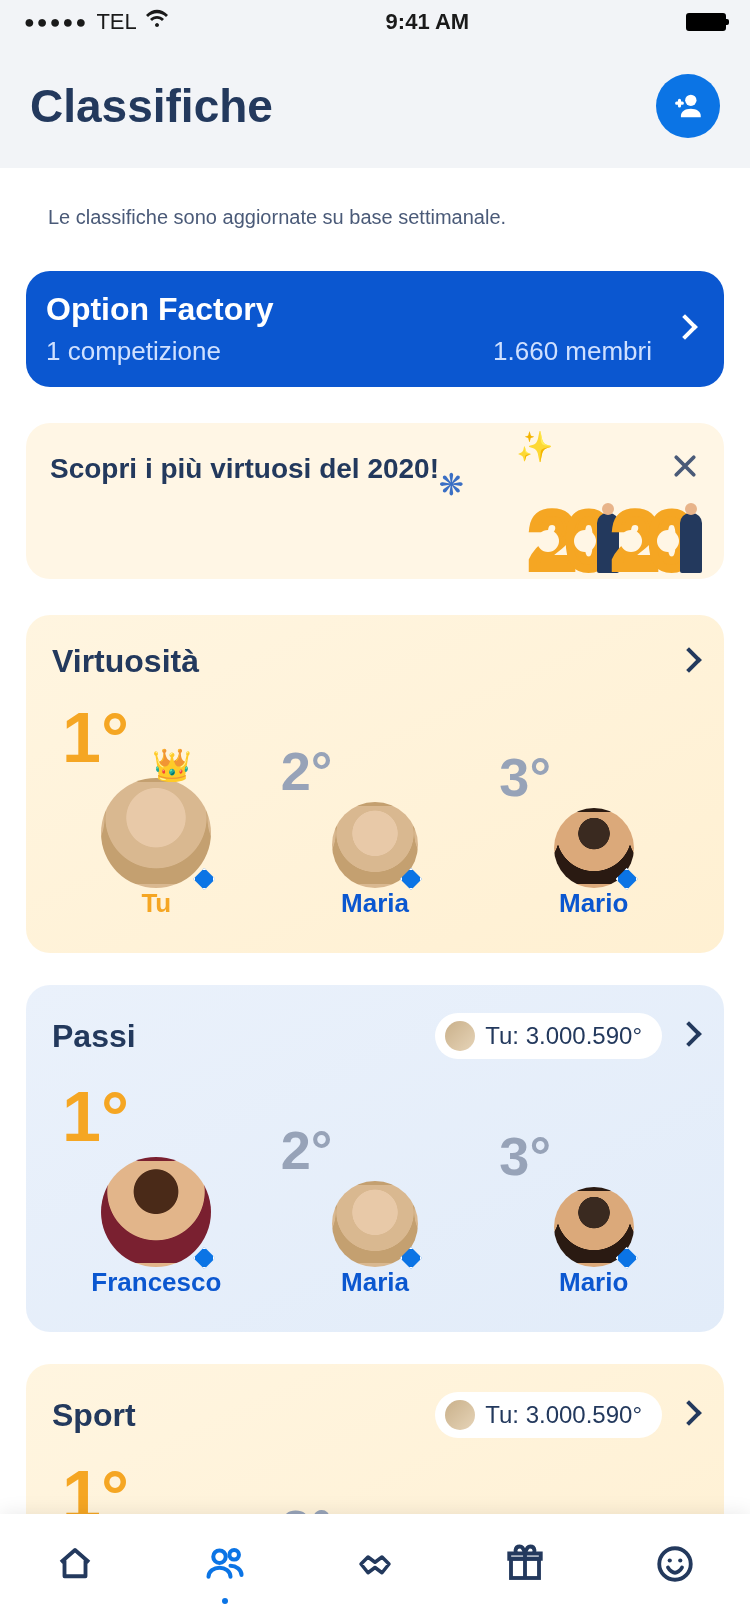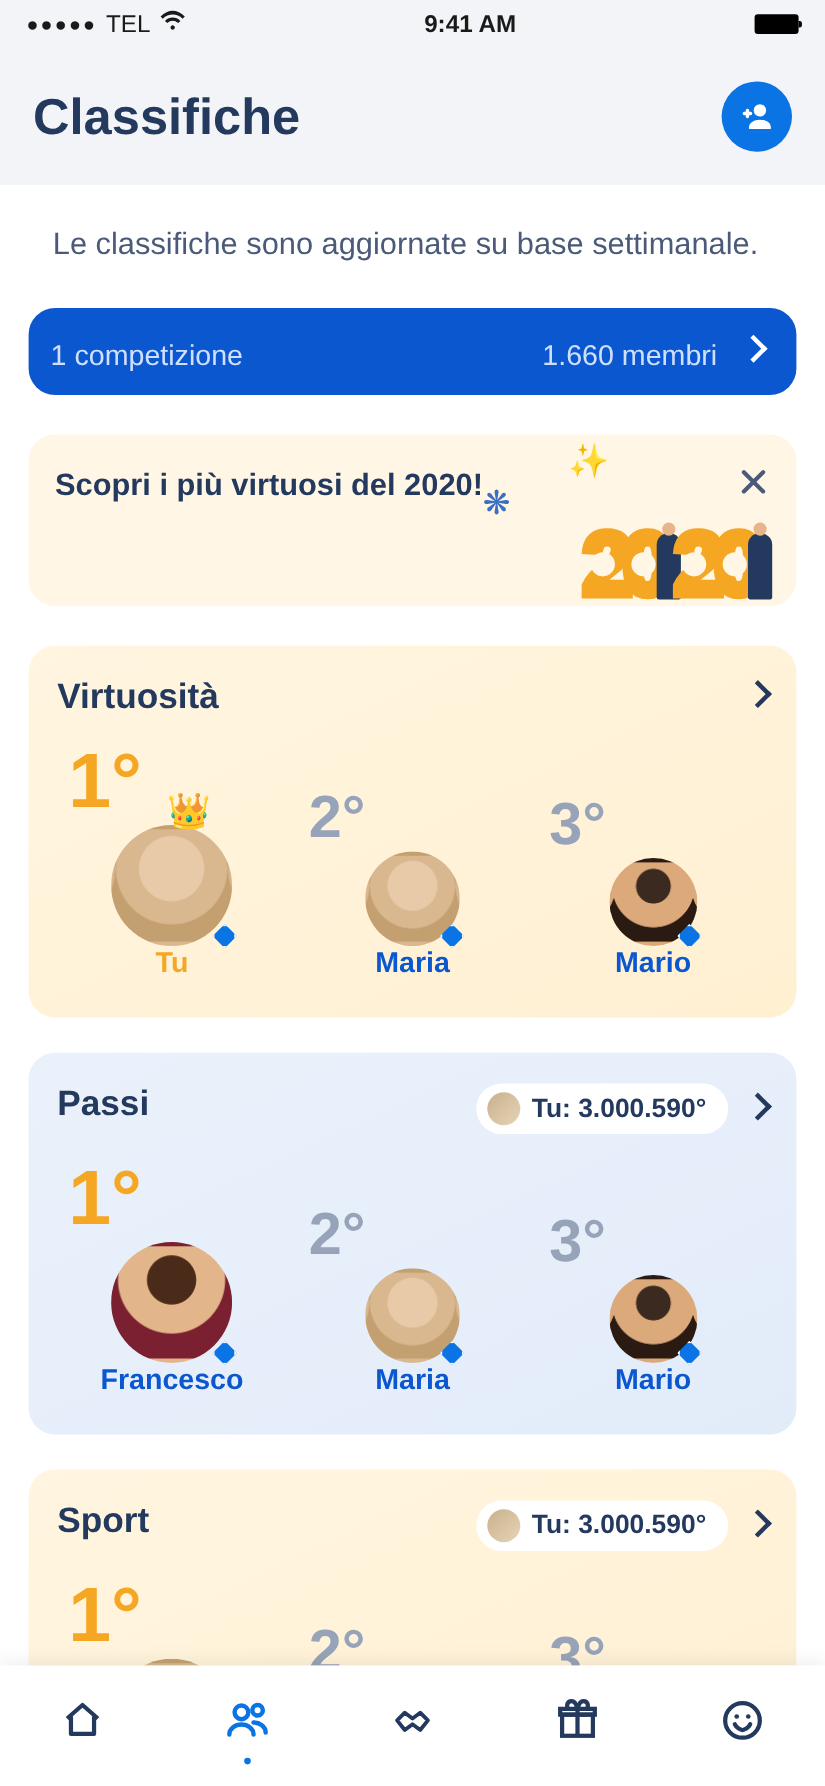--- a/index.html
+++ b/index.html
@@ -54,21 +54,21 @@
     display: flex; align-items: center; justify-content: center;
     color: #fff;
   }
   
   .content {
     background: #fff;
     min-height: 1400px;
     padding: 38px 26px 120px 26px;
   }
   .subtitle {
-    font-size: 28px;
+    font-size: 20px;
     color: #4a5a78;
     margin-bottom: 42px;
     padding: 0 22px;
   }
   
   .org-card {
     background: #0b57d0;
     border-radius: 24px;
     padding: 20px 30px 20px 20px;
     display: flex;
@@ -162,33 +162,33 @@
     margin-bottom: 32px;
     position: relative;
   }
   .lb-warm {
     background: linear-gradient(155deg, #fff5e0 0%, #fff0d2 100%);
   }
   .lb-cool {
     background: linear-gradient(155deg, #eaf1fb 0%, #e2ecf9 100%);
   }
   .lb-header {
-    display: flex; justify-content: space-between;
+    display: flex; align-items: center; justify-content: space-between;
     margin-bottom: 18px;
   }
   .lb-title {
     font-size: 32px; font-weight: 700; color: #23395d;
   }
   .lb-chev { color: #23395d; }
   .lb-pill {
     background: #fff;
     border-radius: 999px;
     padding: 8px 20px 8px 10px;
     display: flex; align-items: center; gap: 10px;
-    font-size: 24px; font-weight: 700; color: #23395d;
+    font-size: 24px; font-weight: 400; color: #23395d;
     margin-right: 18px;
   }
   .lb-pill .mini-av {
     width: 30px; height: 30px; border-radius: 50%;
     background: linear-gradient(135deg,#c9b08a,#e6d4b8);
   }
   .lb-row {
     display: flex; justify-content: space-between;
     align-items: flex-end;
     gap: 10px;
@@ -294,20 +294,21 @@
       <path d="M4 10h4M6 8v4" stroke="#fff" stroke-width="2.2" stroke-linecap="round"></path>
     </svg>
   </div>
 </div>
 
 <div class="content">
   <div class="subtitle">Le classifiche sono aggiornate su base settimanale.</div>
 
   <div class="org-card">
     <div class="org-info">
+      <div class="org-name">Option Factory</div>
       <div class="org-stats">
         <span>1 competizione</span>
         <span>1.660 membri</span>
       </div>
     </div>
     <span class="org-chevron"><span class="chev"></span></span>
   </div>
 
   <div class="promo">
     <span class="fireworks" style="top:6px; right:170px;">✨</span>

